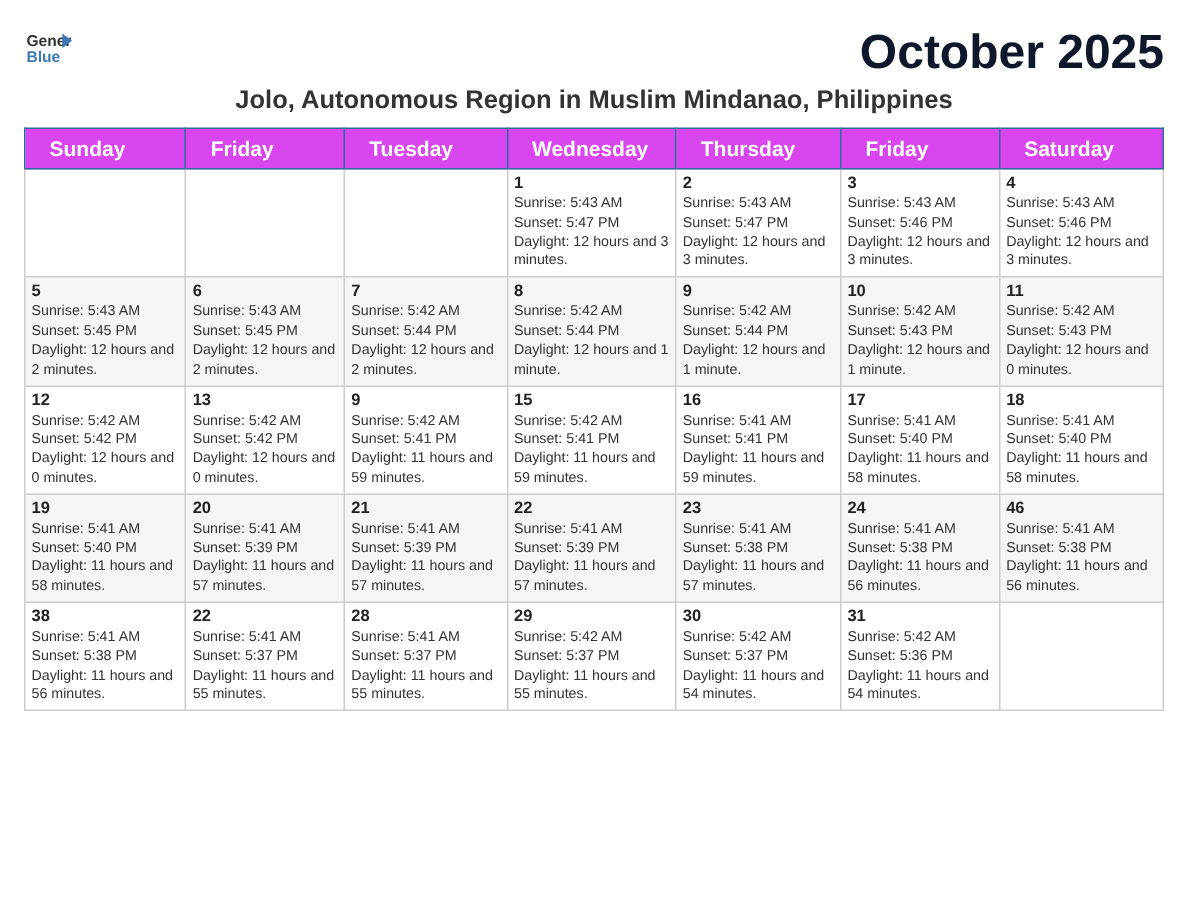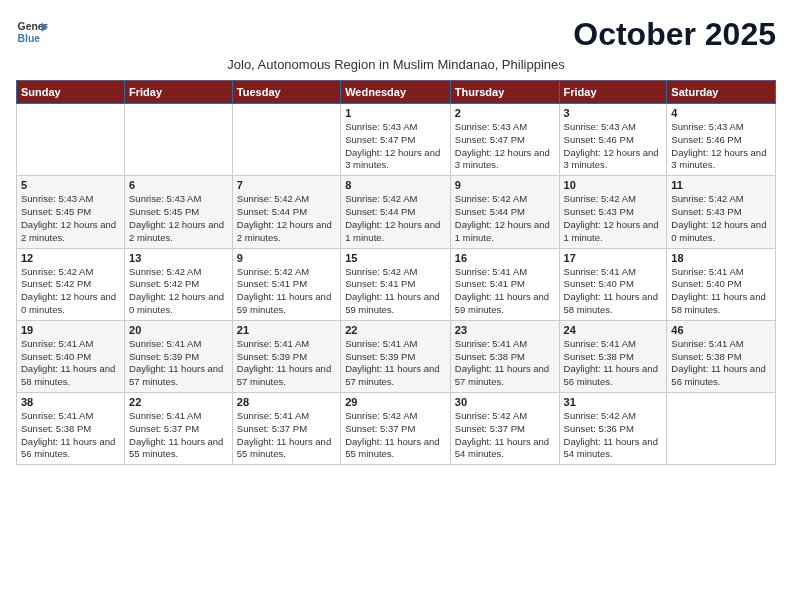--- a/index.html
+++ b/index.html
@@ -26,36 +26,36 @@
       height: 32px;
     }
     .month-title {
       font-size: 32px;
       font-weight: bold;
       color: #0f172a;
       text-align: right;
     }
     .subtitle {
       text-align: center;
-      font-size: 13px;
+      font-size: 17px;
       color: #333;
       margin-bottom: 8px;
-      font-weight: normal;
+      font-weight: bold;
     }
     table {
       width: 100%;
       border-collapse: collapse;
       font-size: 10px;
     }
     thead tr th {
-      background-color: #7f1d1d;
+      background-color: #d946ef;
       color: #fff;
-      padding: 5px 4px;
+      padding: 5px 16px;
       text-align: left;
-      font-size: 11px;
+      font-size: 14px;
       font-weight: bold;
       border: 1px solid #2d6a9f;
     }
     tbody tr td {
       border: 1px solid #ccc;
       vertical-align: top;
       padding: 3px 4px;
       width: 113px;
       min-height: 70px;
       background: #fff;

